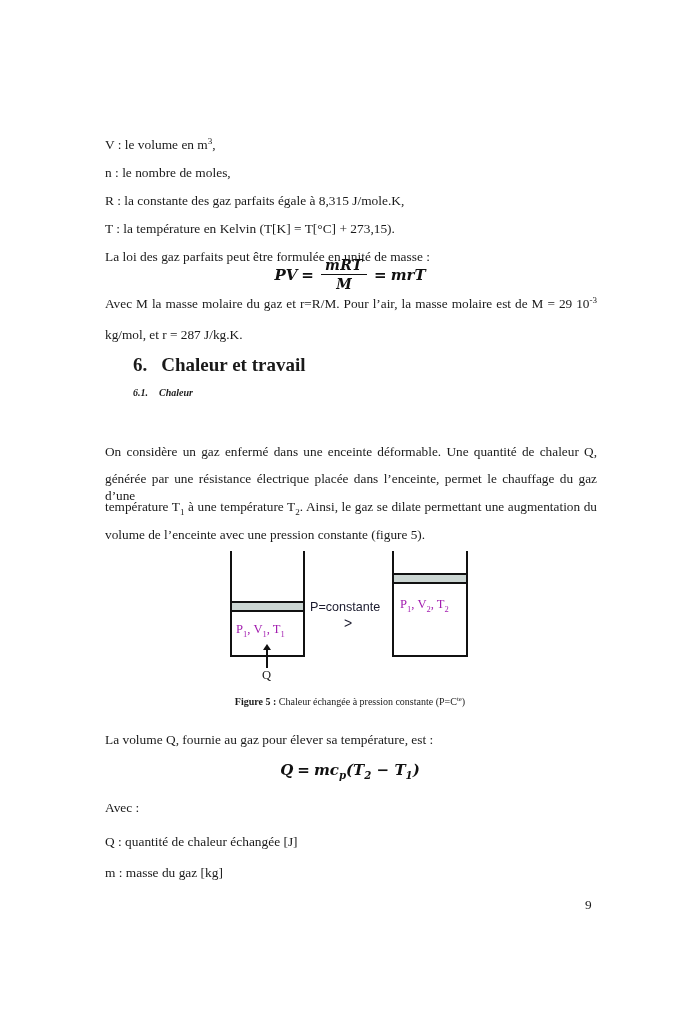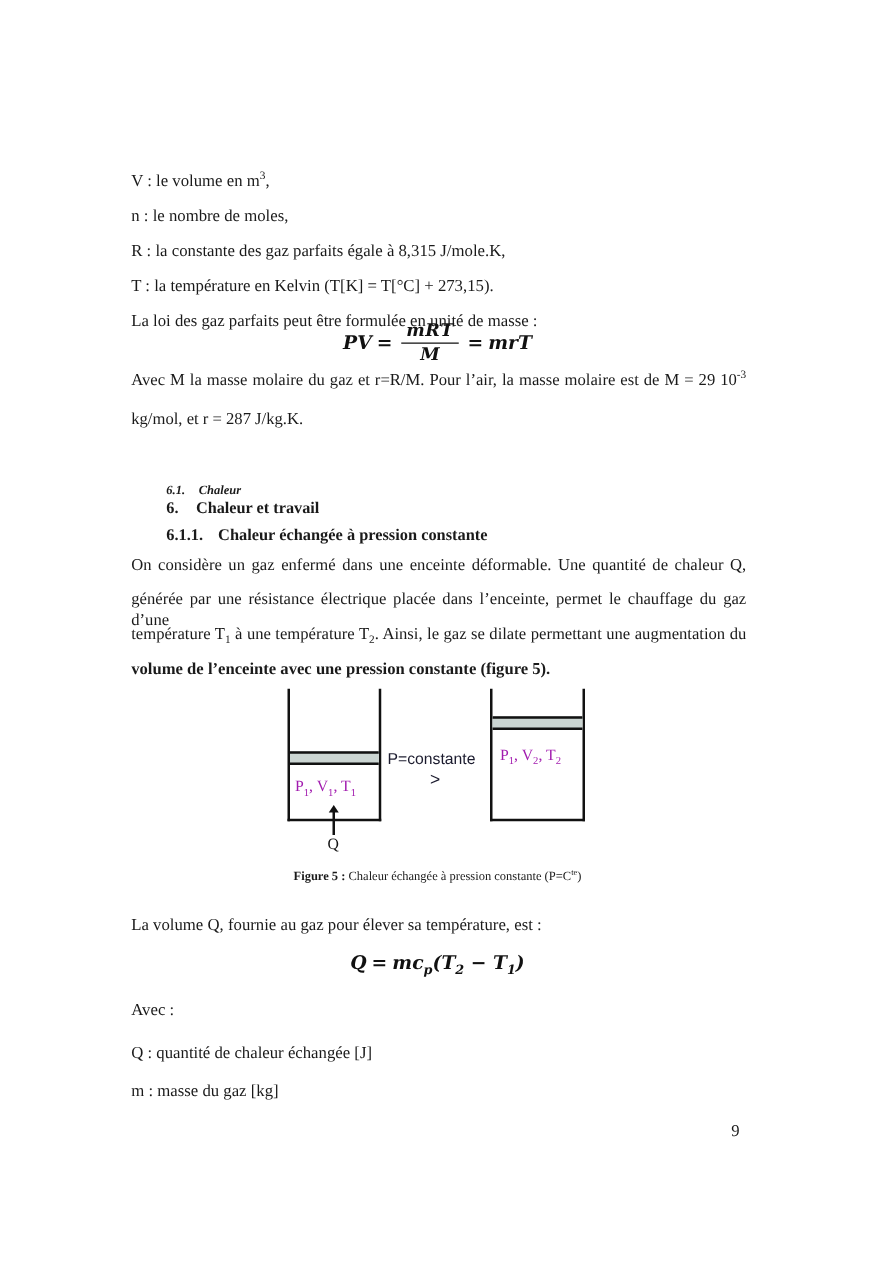--- a/index.html
+++ b/index.html
@@ -51,23 +51,22 @@
   }
 
   sup { font-size: 0.68em; vertical-align: super; line-height: 0; }
   sub { font-size: 0.68em; vertical-align: sub; line-height: 0; }
 
   
   .h-num1 {
     position: absolute;
     left: 133px;
     font-weight: bold;
-    font-size: 13px;
-    white-space: nowrap;
-    margin-top: 44px;
+    font-size: 19px;
+    white-space: nowrap;
   }
   .h-num2 {
     position: absolute;
     left: 133px;
     font-weight: bold;
     font-style: italic;
     font-size: 10px;
     white-space: nowrap;
   }
   .h-num3 {
@@ -230,34 +229,31 @@
   </div>
 
   <div class="h-num1" style="top:354px;">
     <span>6.</span><span class="lbl">Chaleur et travail</span>
   </div>
 
   <div class="h-num2" style="top:387px;">
     <span>6.1.</span><span class="lbl">Chaleur</span>
   </div>
 
-  <div class="h-num3" style="top:420px;">
-    <span>6.1.1.</span><span class="lbl">Chaleur échangée à pression constante</span>
-  </div>
 
   <div class="txt" style="left:105px; top:443px; width:492px; text-align:justify;">
     <span style="display:inline-block; width:100%; text-align:justify; text-align-last:justify;">On considère un gaz enfermé dans une enceinte déformable. Une quantité de chaleur Q,</span>
   </div>
   <div class="txt" style="left:105px; top:470px; width:492px;">
     <span style="display:inline-block; width:100%; text-align:justify; text-align-last:justify;">générée par une résistance électrique placée dans l’enceinte, permet le chauffage du gaz d’une</span>
   </div>
   <div class="txt" style="left:105px; top:498px; width:492px;">
     <span style="display:inline-block; width:100%; text-align:justify; text-align-last:justify;"><span>température T</span><sub>1</sub><span> à une température T</span><sub>2</sub><span>. Ainsi, le gaz se dilate permettant une augmentation du</span></span>
   </div>
-  <div class="txt" style="left:105px; top:526px; width:492px;font-weight:bold;">
+  <div class="txt" style="left:105px; top:526px; width:492px;">
     <span>volume de l’enceinte avec une pression constante (figure 5).</span>
   </div>
 
   <div class="figure">
 
     <div class="vessel">
       <div class="wall" style="left:230px; top:551px; height:106px;"></div>
       <div class="wall" style="left:303px; top:551px; height:106px;"></div>
       <div class="floor" style="left:230px; top:655px; width:75.4px;"></div>
       <div class="piston" style="left:232.4px; top:601px; width:70.6px; height:11px;"></div>

